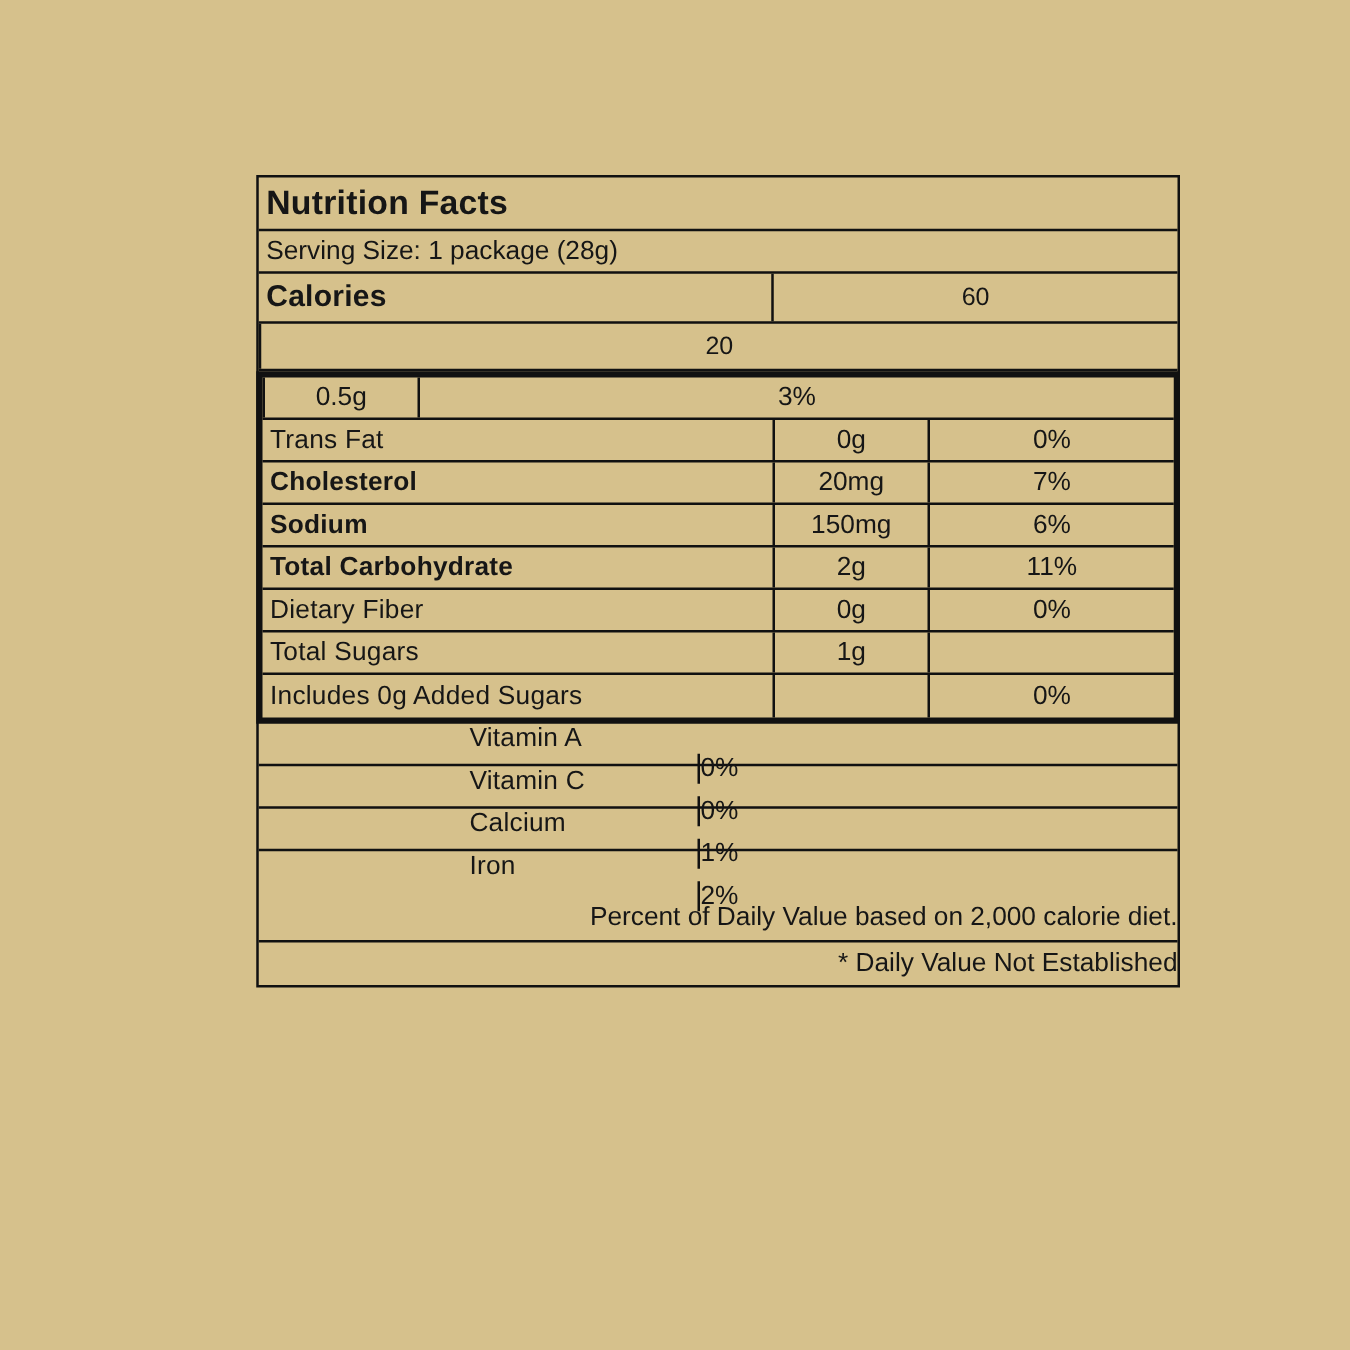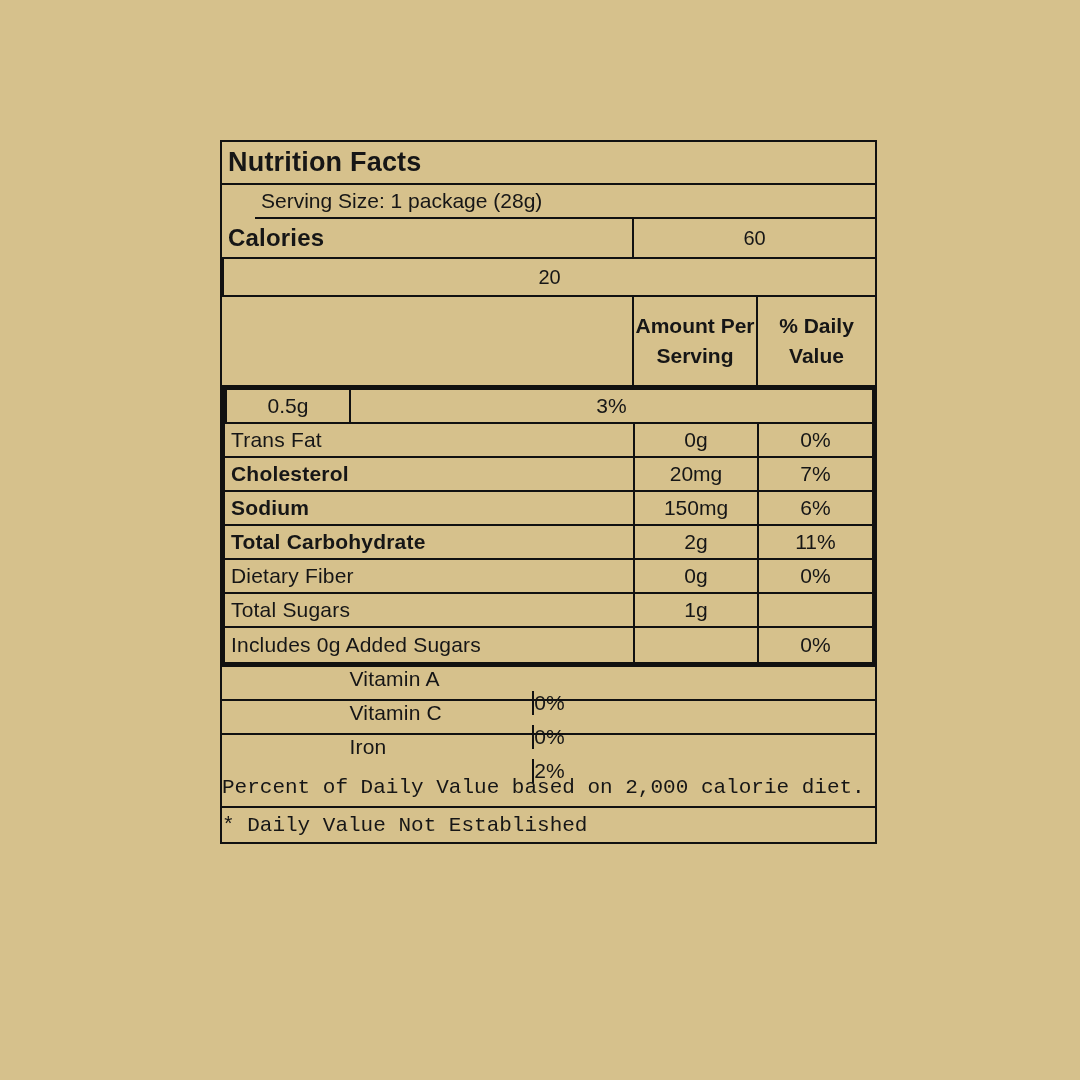--- a/index.html
+++ b/index.html
@@ -11,22 +11,22 @@
   body{
     width:1080px;height:1080px;
     background:var(--bg);
     font-family:"Liberation Sans", sans-serif;
     color:var(--ink);
     position:relative;
     overflow:hidden;
   }
   .nf-table{
     position:absolute;
-    left:220px; top:140px;
-    width:657px;
+    left:205px; top:140px;
+    width:739px;
     border:2px solid var(--line);
     box-sizing:border-box;
     background:var(--bg);
   }
   .row{
     display:flex;
     align-items:center;
     box-sizing:border-box;
     border-bottom:2px solid var(--line);
   }
@@ -52,21 +52,21 @@
   .dv-cell{
     flex:1;
     border-left:2px solid var(--line);
     justify-content:center;
     font-size:21px;
   }
   .title-row{height:43px;}
   .title-row .title{
     font-size:27px;font-weight:bold;padding-left:6px;letter-spacing:0.2px;
   }
-  .serving-row{height:34px;margin-left:33px;}
+  .serving-row{height:34px;}
   .serving-row .serving{font-size:21px;padding-left:6px;}
   .cal-row{height:40px;}
   .cal-row .cal-label{font-size:24px;font-weight:bold;}
   .cal-row .cal-value{
     flex:1;border-left:2px solid var(--line);
     justify-content:center;font-size:20px;height:100%;
   }
   .fatcal-row{height:38px;}
   .fatcal-row .cal-label{padding-left:62px;}
   .header-row{height:88px;border-bottom:none;}
@@ -77,21 +77,21 @@
   .block-main{
     margin:0 -2px;
     border:5px solid var(--line);
     box-sizing:border-box;
   }
   .block-main .row{height:34px;}
   .block-main .row:last-child{border-bottom:none;}
   .block-main .label-cell{width:408px;}
   .vitamins .row{height:34px;flex-direction:column;}
   .bold .label-cell{font-weight:bold;}
-  .foot-row{height:39px;justify-content:flex-start;font-family:Liberation Mono, monospace;}
+  .foot-row{height:39px;justify-content:flex-end;}
   .foot-row .foot-text{font-size:21px;text-align:center;}
   .foot-row:last-child{height:34px;}
 </style>
 </head>
 <body>
 
 <div class="nf-table">
 
   <div class="row title-row">
     <div class="cell title">Nutrition Facts</div>
@@ -103,25 +103,20 @@
 
   <div class="row cal-row">
     <div class="cell label-cell cal-label" style="font-weight:bold;">Calories</div>
     <div class="cell cal-value">60</div>
   </div>
 
   <div class="row cal-row fatcal-row">
     <div class="cell cal-value">20</div>
   </div>
 
-  <div class="row header-row">
-    <div class="cell label-cell"></div>
-    <div class="cell amount-cell head">Amount Per Serving</div>
-    <div class="cell dv-cell head">% Daily Value</div>
-  </div>
 
   <div class="block-main">
     <div class="row">
       <div class="cell amount-cell">0.5g</div>
       <div class="cell dv-cell">3%</div>
     </div>
     <div class="row">
       <div class="cell label-cell">Trans Fat</div>
       <div class="cell amount-cell">0g</div>
       <div class="cell dv-cell">0%</div>
@@ -163,20 +158,25 @@
       <div class="cell label-cell">Vitamin A</div>
       <div class="cell amount-cell"></div>
       <div class="cell dv-cell">0%</div>
     </div>
     <div class="row">
       <div class="cell label-cell">Vitamin C</div>
       <div class="cell amount-cell"></div>
       <div class="cell dv-cell">0%</div>
     </div>
     <div class="row">
+      <div class="cell label-cell">Calcium</div>
+      <div class="cell amount-cell"></div>
+      <div class="cell dv-cell">1%</div>
+    </div>
+    <div class="row">
       <div class="cell label-cell">Iron</div>
       <div class="cell amount-cell"></div>
       <div class="cell dv-cell">2%</div>
     </div>
   </div>
 
   <div class="row foot-row">
     <div class="cell foot-text">Percent of Daily Value based on 2,000 calorie diet.</div>
   </div>
   <div class="row foot-row">

